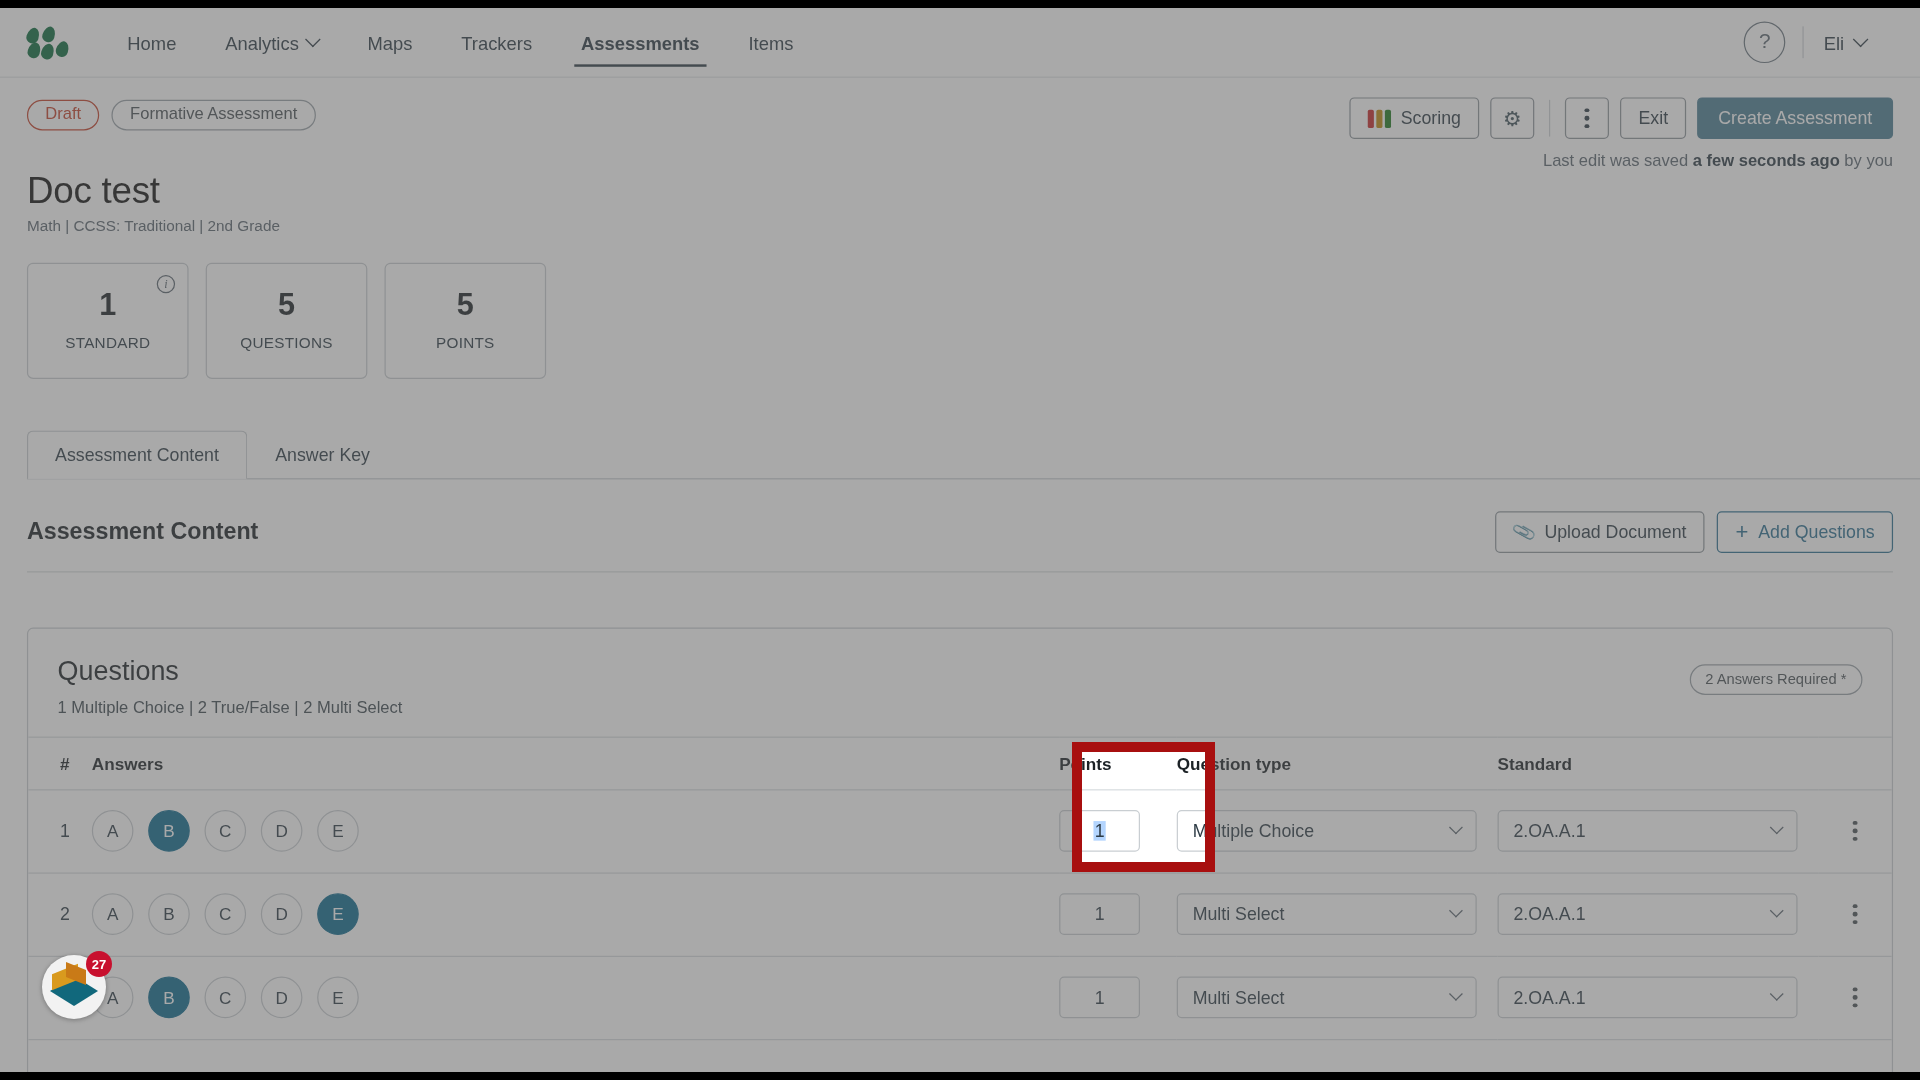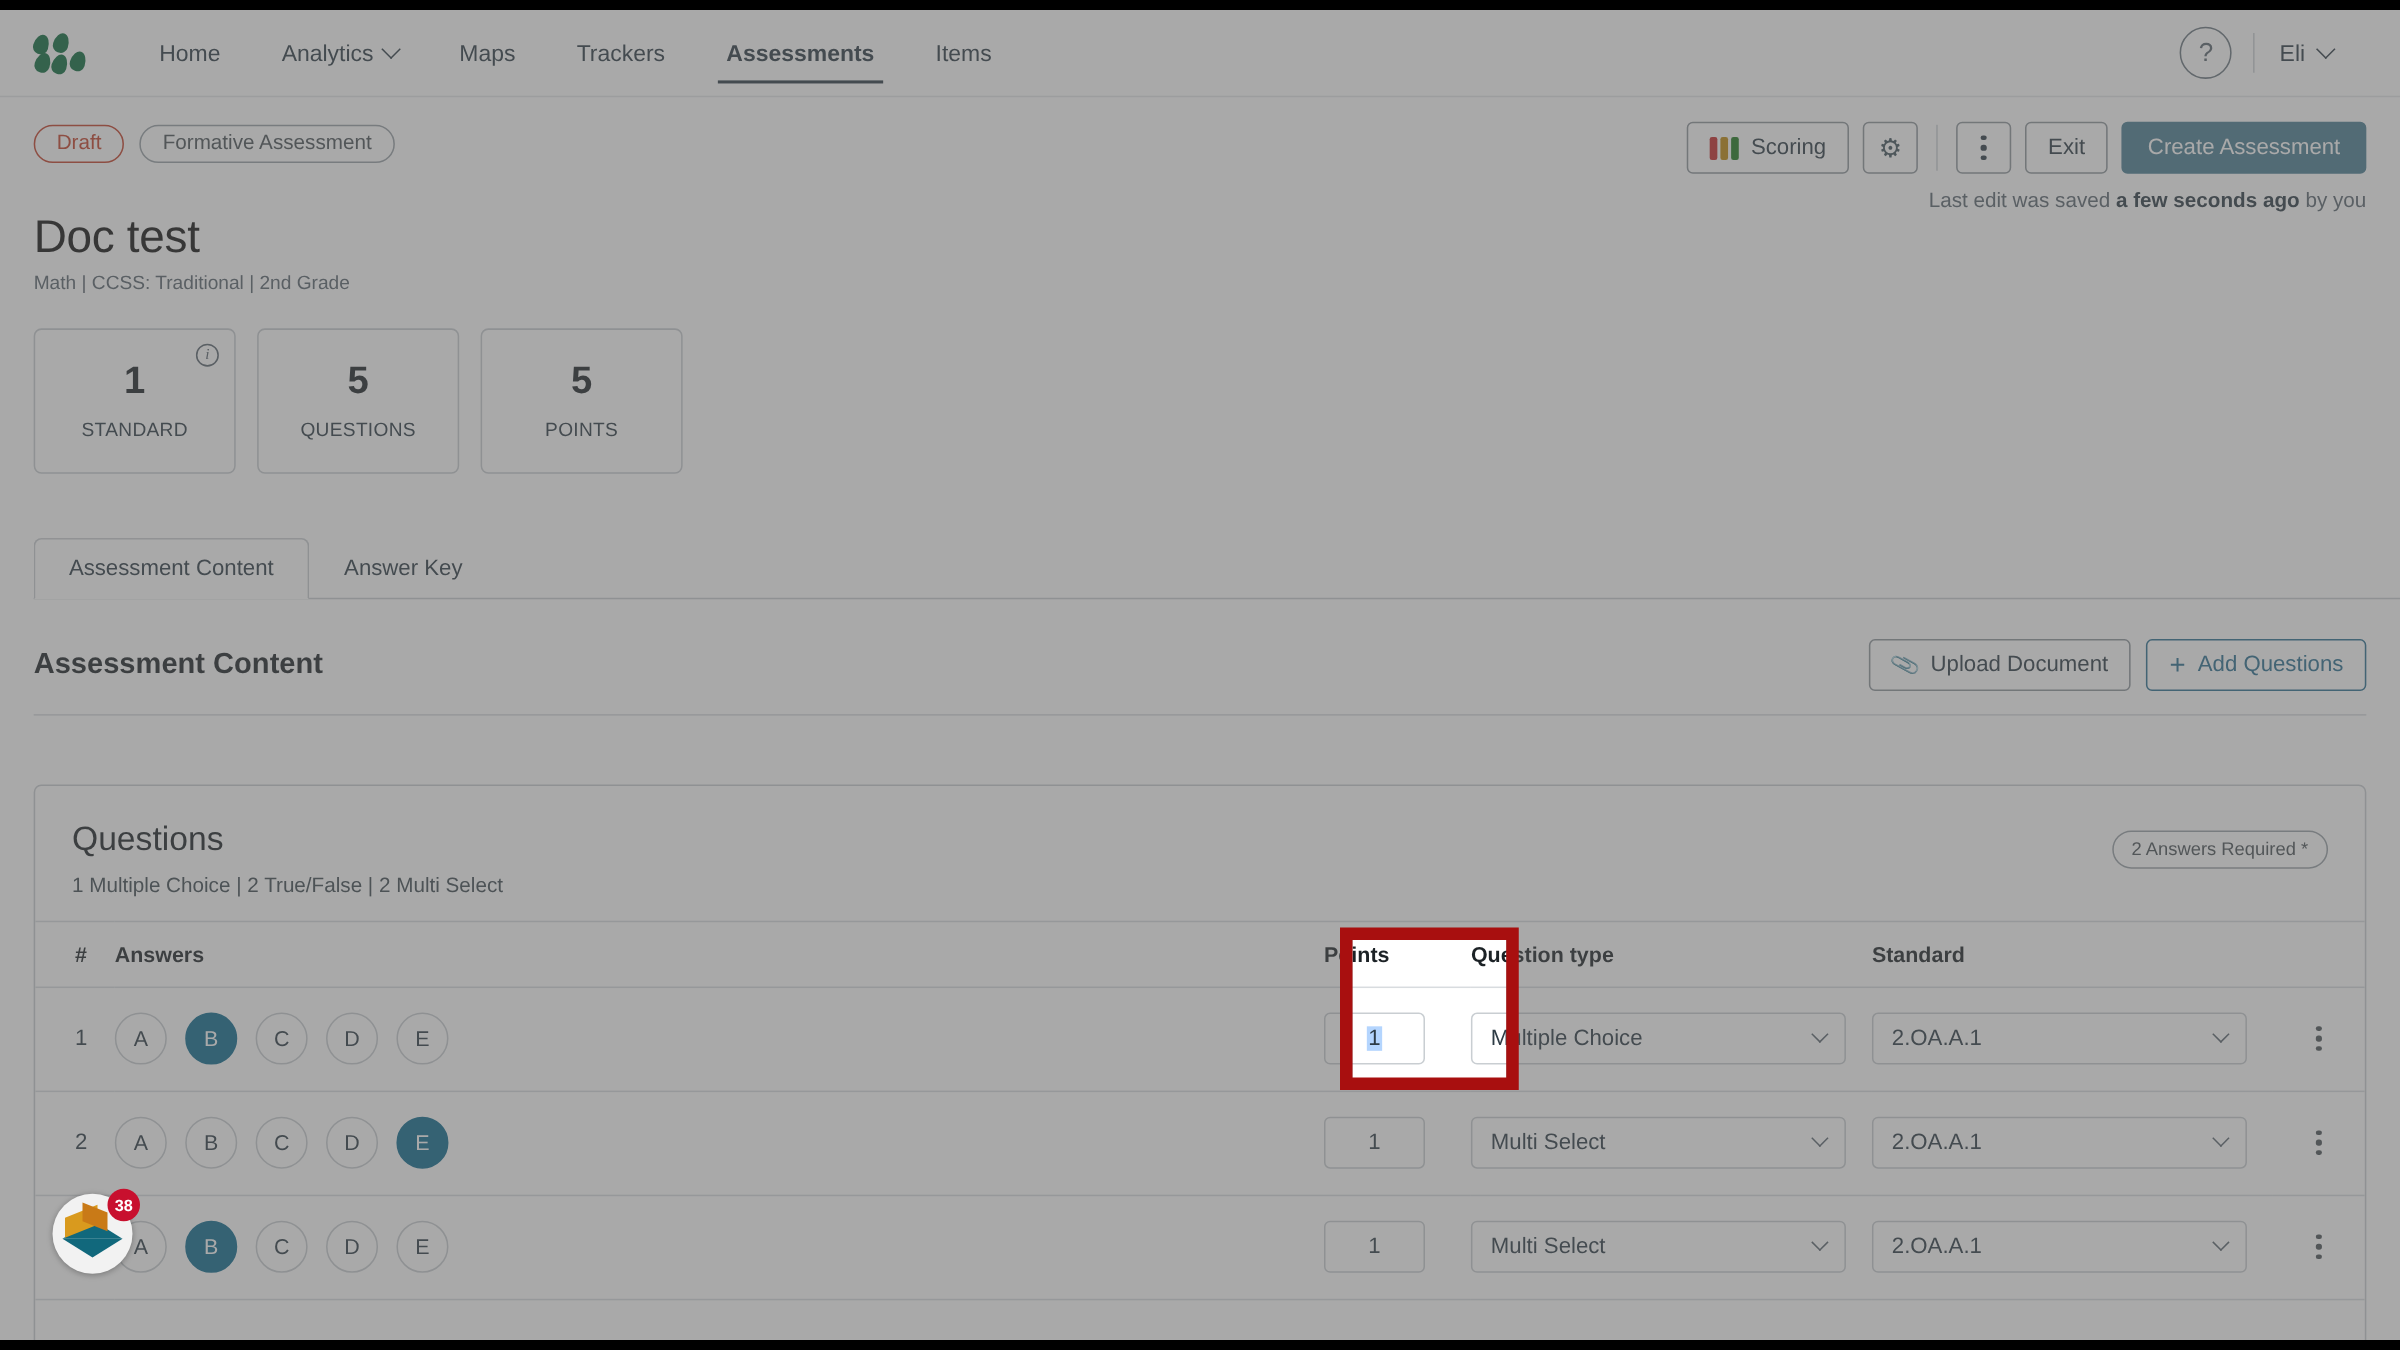--- a/index.html
+++ b/index.html
@@ -515,14 +515,14 @@
 </div>
 
 <div id="dim"></div>
 <div id="hl"></div>
 
 <div id="fab">
   <span class="dia bot2"></span>
   <span class="dia bot"></span>
   <span class="dia top"></span>
   <span class="dia top2"></span>
-  <span class="cnt">38</span>
+  <span class="cnt">27</span>
 </div>
 
 </body></html>

